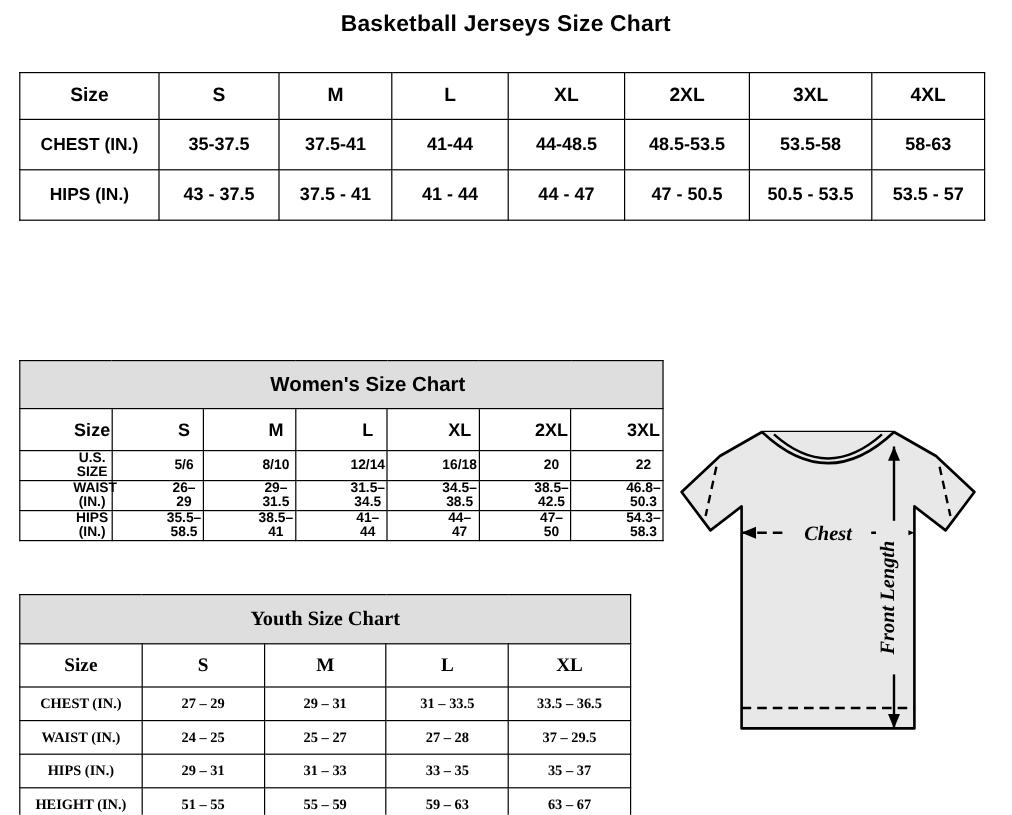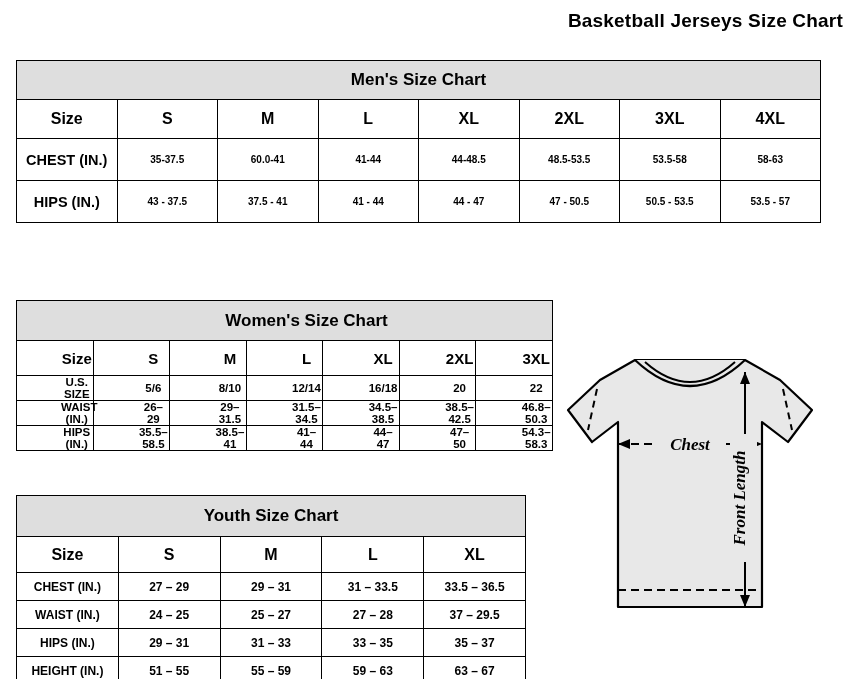--- a/index.html
+++ b/index.html
@@ -9,21 +9,21 @@
   }
   body {
     width: 843px;
     height: 679px;
     position: relative;
     font-family: "Liberation Sans", sans-serif;
     color: #000;
     overflow: hidden;
   }
   #page-title {
-    text-align: right;
+    text-align: center;
     font-size: 19px;
     font-weight: bold;
     margin: 0;
     padding: 10px 0 8px 0;
     letter-spacing: 0.2px;
   }
 
   table.size-table {
     border-collapse: collapse;
     table-layout: fixed;
@@ -47,21 +47,21 @@
   
   #men-wrap {
     position: absolute;
     left: 16px;
     top: 60px;
     width: 805px;
   }
   #men-table { width: 805px; }
   #men-table .caption-cell { height: 38px; font-size: 17px; }
   #men-table .header-row td { height: 38px; font-size: 16px; }
-  #men-table tbody td { height: 41px; font-size: 10px; }
+  #men-table tbody td { height: 41px; font-size: 15px; }
   #men-table td.rowlabel { font-size: 14.5px; }
 
   
   #women-wrap {
     position: absolute;
     left: 16px;
     top: 300px;
     width: 537px;
   }
   #women-table { width: 537px; }
@@ -73,21 +73,21 @@
   
   #youth-wrap {
     position: absolute;
     left: 16px;
     top: 495px;
     width: 510px;
   }
   #youth-table { width: 510px; }
   #youth-table .caption-cell { height: 40px; font-size: 17px; }
   #youth-table .header-row td { height: 35px; font-size: 16px; }
-  #youth-table tbody td { height: 27px; font-size: 12px; }
+  #youth-table tbody td { height: 27px; font-size: 12px; font-family: Liberation Serif, serif; }
   #youth-table td.rowlabel { font-size: 12px; }
 
   
   #shirt-wrap {
     position: absolute;
     left: 540px;
     top: 342px;
     width: 300px;
     height: 300px;
   }
@@ -101,37 +101,34 @@
   }
 </style>
 </head>
 <body>
 
 <div id="page-title">Basketball Jerseys Size Chart</div>
 
 <div id="men-wrap">
   <table class="size-table" id="men-table">
     <tbody>
-      <tr>
-        <td class="caption-cell" colspan="8">Men's Size Chart</td>
-      </tr>
       <tr class="header-row">
         <td style="width:115px">Size</td>
         <td style="width:99px">S</td>
         <td style="width:93px">M</td>
         <td style="width:96px">L</td>
         <td style="width:96px">XL</td>
         <td style="width:103px">2XL</td>
         <td style="width:101px">3XL</td>
         <td>4XL</td>
       </tr>
       <tr>
         <td class="rowlabel">CHEST (IN.)</td>
         <td>35-37.5</td>
-        <td>60.0-41</td>
+        <td>37.5-41</td>
         <td>41-44</td>
         <td>44-48.5</td>
         <td>48.5-53.5</td>
         <td>53.5-58</td>
         <td>58-63</td>
       </tr>
       <tr>
         <td class="rowlabel">HIPS (IN.)</td>
         <td>43 - 37.5</td>
         <td>37.5 - 41</td>

